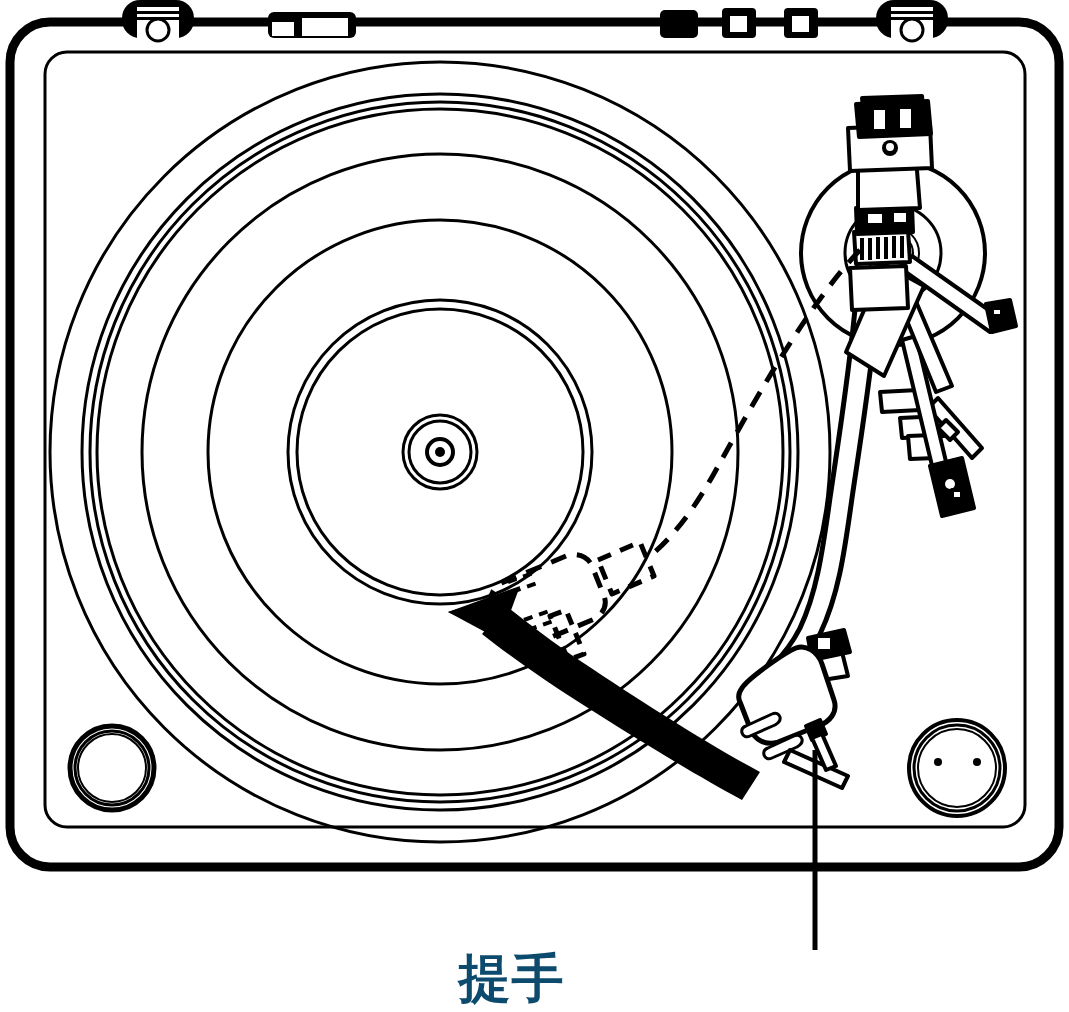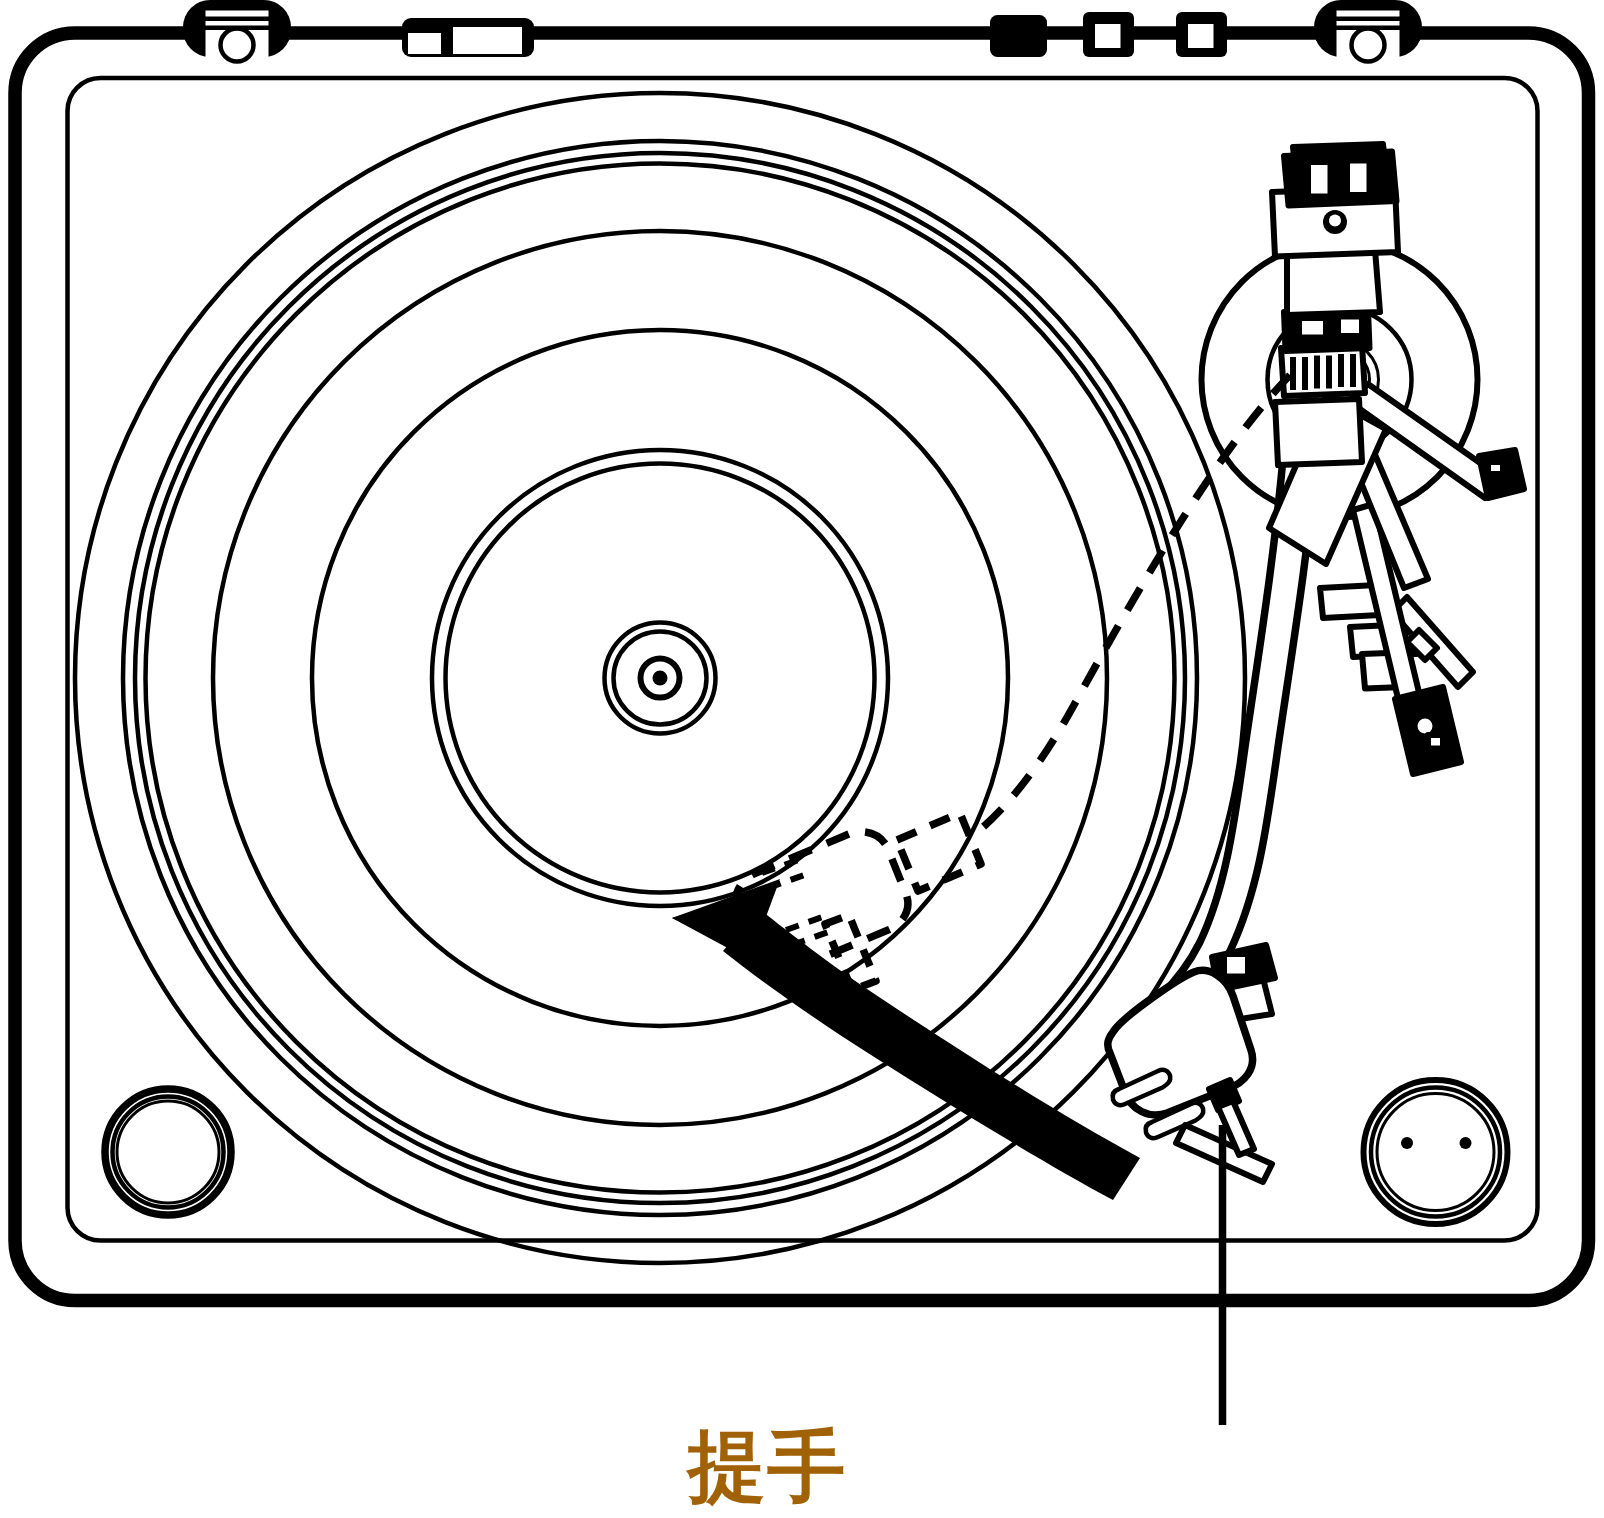--- a/index.html
+++ b/index.html
@@ -28,21 +28,21 @@
     height: 1012px;
     display: block;
   }
   .callout-label {
     position: absolute;
     left: 0;
     width: 1023px;
     text-align: center;
     font-family: "DejaVu Sans", "Liberation Sans", sans-serif;
     font-weight: bold;
-    color: #a16207;
+    color: #0c4a6e;
     letter-spacing: 0.02em;
     line-height: 1;
     white-space: nowrap;
     user-select: none;
   }
 </style>
 </head>
 <body>
 
 <div id="diagram-root">

